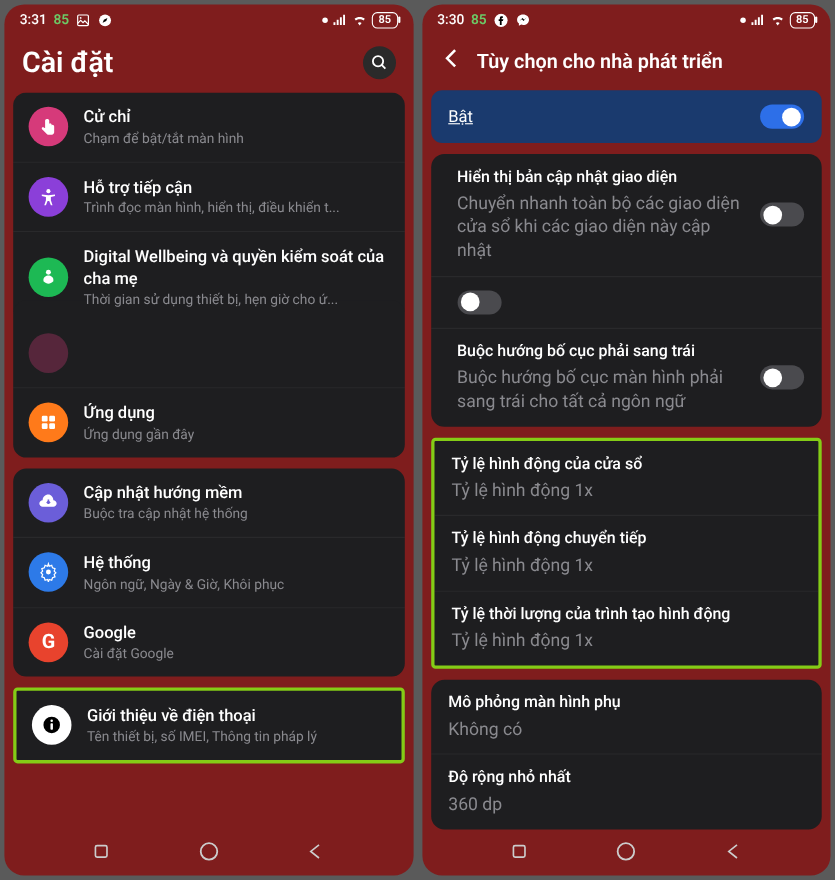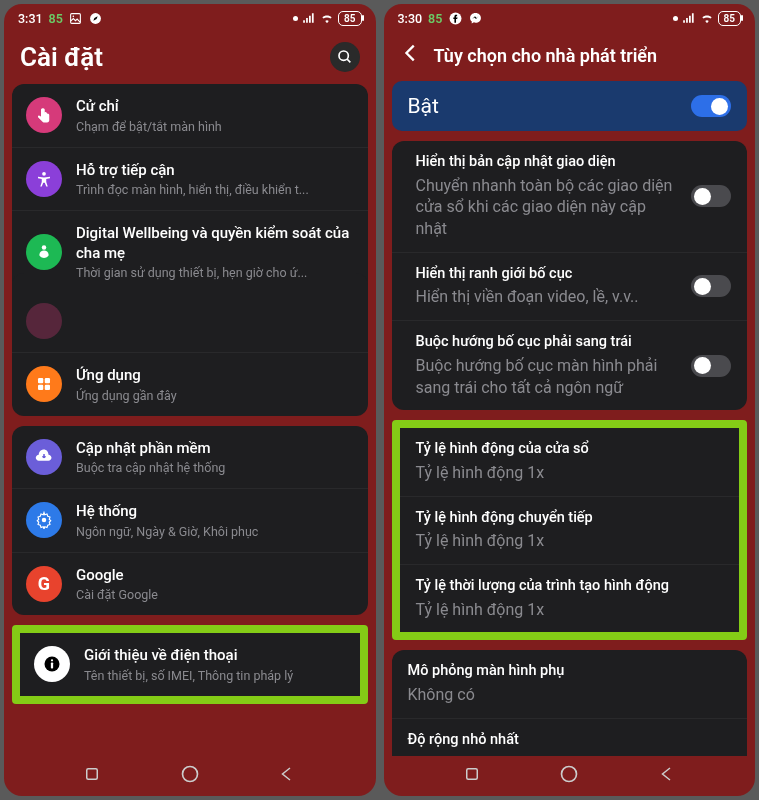--- a/index.html
+++ b/index.html
@@ -66,31 +66,31 @@
   height: 36px;
   border-radius: 50%;
   display: flex;
   align-items: center;
   justify-content: center;
   flex-shrink: 0;
 }
 .row-text { flex: 1; min-width: 0; }
 .row-title { color: #fff; font-size: 15px; font-weight: 500; line-height: 1.3; }
 .row-sub { color: #8a8a8f; font-size: 12.5px; margin-top: 2px; white-space: nowrap; overflow: hidden; text-overflow: ellipsis; }
-.highlight-red { border: 8px solid #84cc16; border-radius: 4px; }
+.highlight-red { border: 3px solid #84cc16; border-radius: 4px; }
 .blue-bar {
   background: #1a3a6e;
   margin: 0 8px 10px;
   border-radius: 10px;
   padding: 13px 16px;
   display: flex;
   align-items: center;
   justify-content: space-between;
 }
-.blue-bar-label { color: #fff; font-size: 21px; }
+.blue-bar-label { color: #fff; font-size: 15px; text-decoration: underline; }
 .toggle {
   width: 40px;
   height: 22px;
   border-radius: 11px;
   background: #4a4a4e;
   position: relative;
   flex-shrink: 0;
 }
 .toggle.on { background: #2d6fe8; }
 .toggle::after {
@@ -235,21 +235,21 @@
 
     <div class="group">
       <div class="row">
         <div class="icon-circle" style="background:#6b5ed9">
           <svg width="18" height="18" viewBox="0 0 24 24" fill="#fff">
               <path d="M12 2C8 2 5 5 5 9c-2 0-4 2-4 4s2 4 4 4h13c2 0 4-2 4-4s-2-4-4-4c0-4-3-7-6-7z"></path>
               <path d="M12 8v5m0 0l-2-2m2 2l2-2" stroke="#6b5ed9" stroke-width="2" fill="none"></path>
             </svg>
         </div>
         <div class="row-text">
-          <div class="row-title">Cập nhật phần mềm</div>
+          <div class="row-title">Cập nhật hướng mềm</div>
           <div class="row-sub">Buộc tra cập nhật hệ thống</div>
         </div>
       </div>
       <div class="row row-sep">
         <div class="icon-circle" style="background:#2d7ae8">
           <svg width="18" height="18" viewBox="0 0 24 24" fill="#fff">
               <circle cx="12" cy="12" r="3"></circle>
               <path d="M12 2l1 3 3-1 1 3 3 1-1 3 2 2-2 2 1 3-3 1-1 3-3-1-1 3-1-3-3 1-1-3-3-1 1-3-2-2 2-2-1-3 3-1 1-3 3 1z" fill="none" stroke="#fff" stroke-width="1.5"></path>
             </svg>
         </div>
@@ -348,24 +348,20 @@
   <div class="content">
     <div class="group">
       <div class="dev-row with-toggle">
         <div class="row-text">
           <div class="dev-title">Hiển thị bản cập nhật giao diện</div>
           <div class="dev-sub">Chuyển nhanh toàn bộ các giao diện cửa sổ khi các giao diện này cập nhật</div>
         </div>
         <div class="toggle"></div>
       </div>
       <div class="dev-row with-toggle row-sep">
-        <div class="row-text">
-          <div class="dev-title">Hiển thị ranh giới bố cục</div>
-          <div class="dev-sub">Hiển thị viền đoạn video, lề, v.v..</div>
-        </div>
         <div class="toggle"></div>
       </div>
       <div class="dev-row with-toggle row-sep">
         <div class="row-text">
           <div class="dev-title">Buộc hướng bố cục phải sang trái</div>
           <div class="dev-sub">Buộc hướng bố cục màn hình phải sang trái cho tất cả ngôn ngữ</div>
         </div>
         <div class="toggle"></div>
       </div>
     </div>

